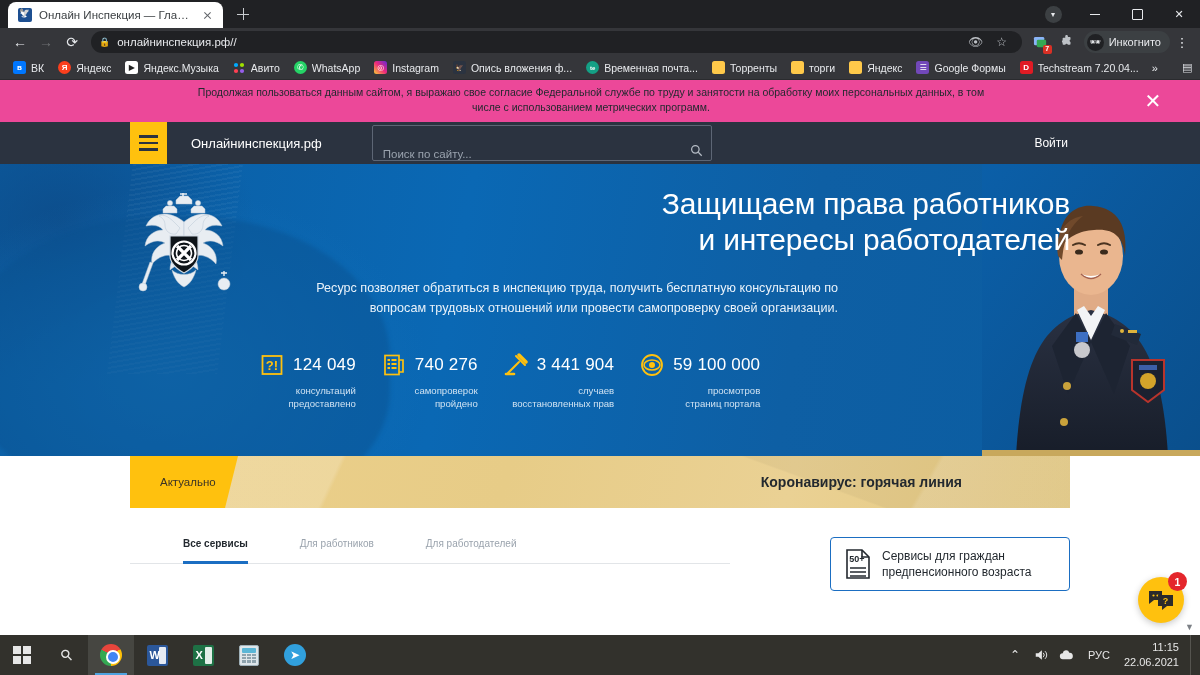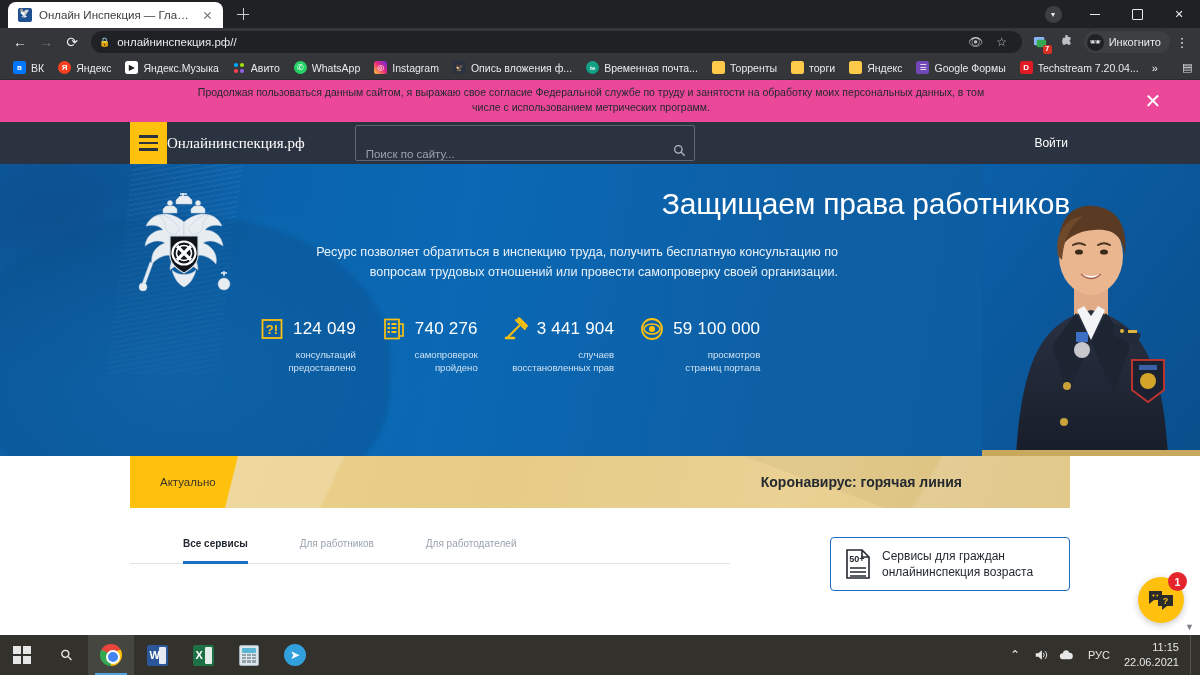--- a/index.html
+++ b/index.html
@@ -148,22 +148,22 @@
     flex: 0 0 42px;
   }
   .hdr-inner { width: 940px; margin: 0 auto; display: flex; align-items: stretch; }
   .burger {
     width: 37px; background: #ffc10e; display: flex; flex-direction: column;
     align-items: center; justify-content: center; gap: 4px; cursor: pointer;
     flex: 0 0 37px;
   }
   .burger span { width: 19px; height: 2.5px; background: #2b3340; display: block; }
   .brand {
-    display: flex; align-items: center; padding-left: 0; font-size: 15px;
-    color: #fff; font-weight: 400; cursor: pointer; white-space: nowrap; font-family: Liberation Serif, serif;
+    display: flex; align-items: center; padding-left: 24px; font-size: 13px;
+    color: #fff; font-weight: 400; cursor: pointer; white-space: nowrap;
   }
   .searchbox {
     width: 340px; height: 36px; align-self: center; margin-left: 50px;
     border: 1px solid #5d6675; border-radius: 2px; display: flex; align-items: flex-end;
     padding: 0 8px 0 10px; background: transparent;
   }
   .searchbox input {
     flex: 1 1 auto; background: transparent; border: 0; outline: 0;
     font-size: 11.5px; color: #cfd4da; font-family: inherit;
   }
@@ -595,20 +595,21 @@
               <circle r="11.5" fill="none" stroke="#ffffff" stroke-width="2.2"></circle>
               <circle r="7.5" fill="none" stroke="#ffffff" stroke-width="1.6"></circle>
               <path d="M-7 -7 L7 7 M7 -7 L-7 7" stroke="#ffffff" stroke-width="3.2"></path>
             </g>
           </svg>
         </div>
 
         <div class="hero-copy">
           <h1 class="hero-h1">
             <span>Защищаем права работников</span><br>
+            <span>и интересы работодателей</span>
           </h1>
           <p class="hero-p">Ресурс позволяет обратиться в инспекцию труда, получить бесплатную консультацию по вопросам трудовых отношений или провести самопроверку своей организации.</p>
 
           <div class="stats">
 
 
             <div class="stat">
               <div class="stat-top">
                 <span class="stat-ic">
                   <svg viewBox="0 0 24 24">
@@ -704,21 +705,21 @@
             <path d="M17 1 v7 h7" fill="none" stroke="#23292f" stroke-width="1.6"></path>
             <text x="12" y="13" font-size="9" font-weight="bold" font-family="Liberation Sans, sans-serif" fill="#23292f" text-anchor="middle">50+</text>
             <g stroke="#23292f" stroke-width="1.5">
                 <path d="M5 19 h16"></path>
                 <path d="M5 23 h16"></path>
                 <path d="M5 27 h16"></path>
               </g>
           </svg>
         </span>
         <span class="pp-txt">Сервисы для граждан
-онлайнинспекция возраста</span>
+предпенсионного возраста</span>
       </div>
     </div>
 
     <div class="chat-widget">
       <svg viewBox="0 0 26 24">
         <path d="M1 3 h13 v9 h-8 l-5 4 z" fill="#2b2b2b"></path>
         <circle cx="5.5" cy="7.5" r="1.1" fill="#ffc10e"></circle>
         <circle cx="9.5" cy="7.5" r="1.1" fill="#ffc10e"></circle>
         <path d="M10 7 h15 v11 h-6 l-5 4 v-4 h-4 z" fill="#2b2b2b"></path>
         <text x="17.5" y="16" font-size="9" font-weight="bold" font-family="Liberation Sans, sans-serif" fill="#ffc10e" text-anchor="middle">?</text>

